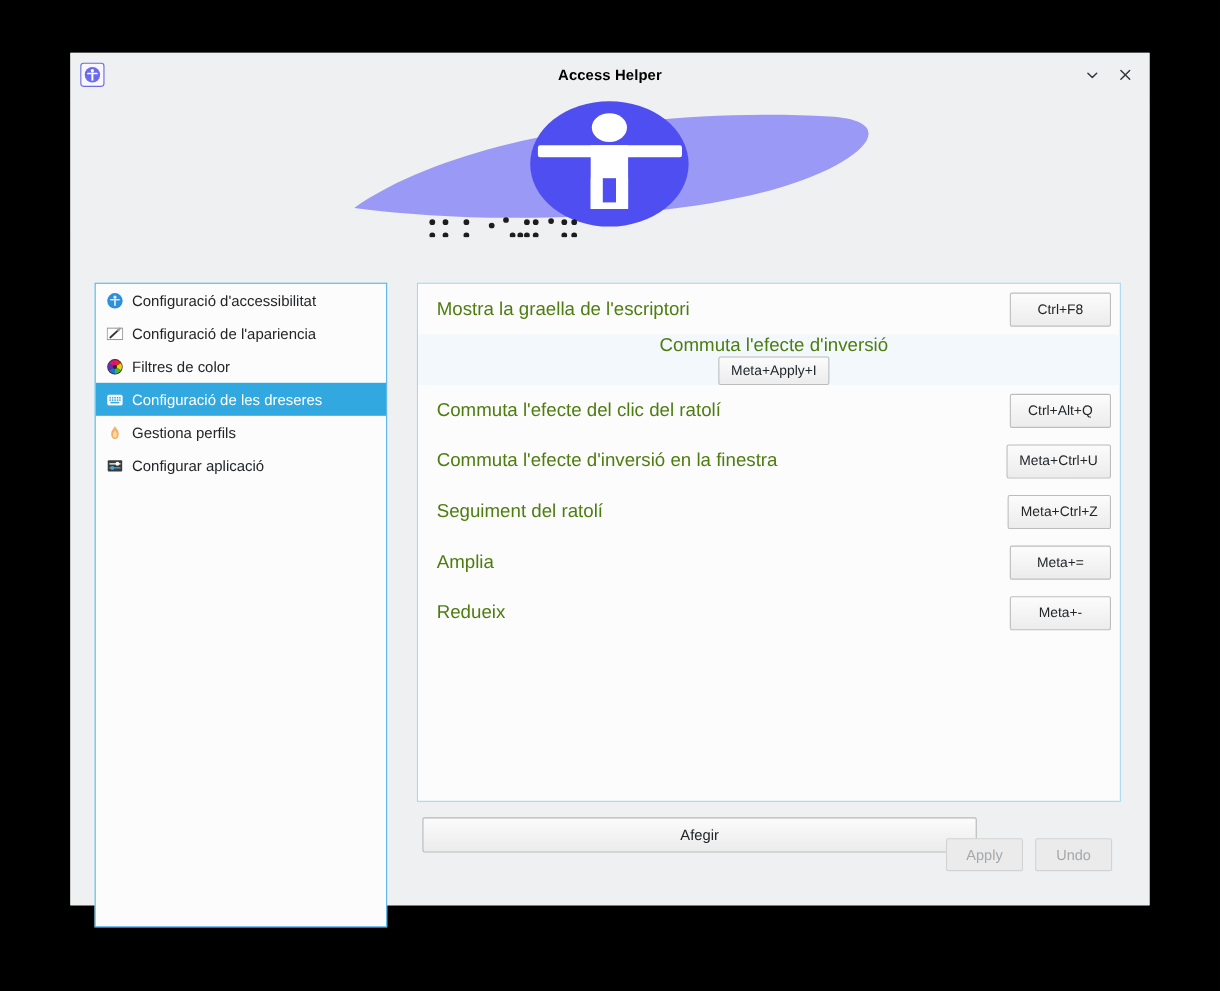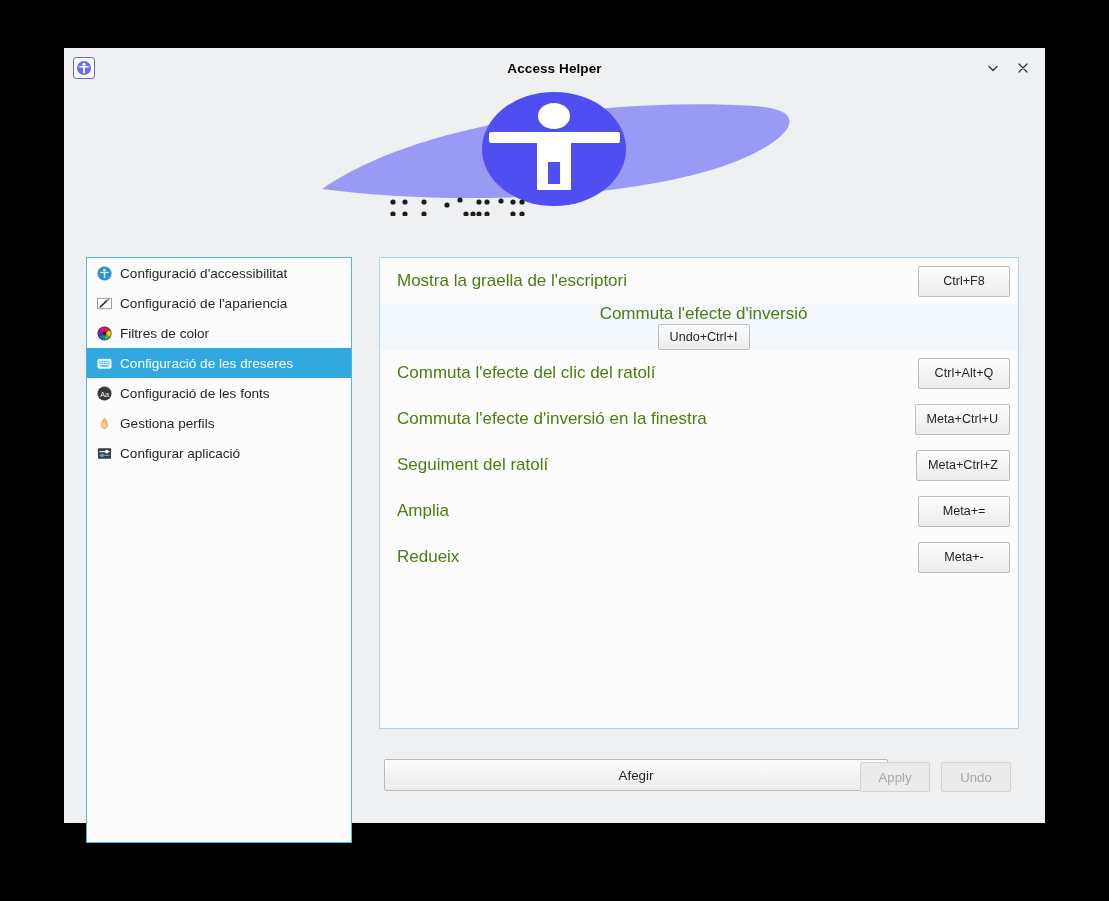--- a/index.html
+++ b/index.html
@@ -142,21 +142,20 @@
     position: absolute;
     left: 320px; top: 527px;
     width: 504px; height: 32px;
     background: linear-gradient(180deg, #fcfcfc 0%, #ebebec 100%);
     border: 1px solid #b9b9b9;
     border-radius: 2px;
     font-size: 13.4px;
     color: #232629;
     display: flex; align-items: center; justify-content: center;
     cursor: pointer;
-    margin-top: 16px;
   }
 
   
   #footer {
     position: absolute;
     right: 34px; top: 546px;
     display: flex;
     gap: 11px;
   }
   .foot-btn {
@@ -322,29 +321,20 @@
                 <rect x="12.1" y="7.5" width="1.4" height="1.5"></rect>
                 <rect x="3.6" y="9.9" width="8.6" height="1.5"></rect>
               </g>
             </svg>
           </span>
           <span>Configuració de les dreseres</span>
         </div>
         <div class="side-item">
           <span class="side-ico">
             <svg width="15" height="15" viewBox="0 0 16 16">
-              <circle cx="8" cy="8" r="7.5" fill="#3a3a3a"></circle>
-              <text x="8" y="11.2" font-family="Liberation Sans, sans-serif" font-size="7.6" fill="#ffffff" text-anchor="middle">Aa</text>
-            </svg>
-          </span>
-          <span>Configuració de les fonts</span>
-        </div>
-        <div class="side-item">
-          <span class="side-ico">
-            <svg width="15" height="15" viewBox="0 0 16 16">
               <path d="M8 1.5 C 6.2 4.2, 4.3 5.8, 4.3 9 C 4.3 11.9, 6 14, 8 14 C 10 14, 11.7 11.9, 11.7 9 C 11.7 5.8, 9.8 4.2, 8 1.5 Z" fill="#f4b063"></path>
               <path d="M8 5.5 C 7 7.2, 6.1 8.1, 6.1 9.8 C 6.1 11.4, 7 12.6, 8 12.6 C 9 12.6, 9.9 11.4, 9.9 9.8 C 9.9 8.1, 9 7.2, 8 5.5 Z" fill="#fbd9a8"></path>
             </svg>
           </span>
           <span>Gestiona perfils</span>
         </div>
         <div class="side-item">
           <span class="side-ico">
             <svg width="15" height="15" viewBox="0 0 16 16">
               <rect x="1" y="2.5" width="14" height="11" rx="1" fill="#3b3b3b"></rect>
@@ -358,21 +348,21 @@
         </div>
       </div>
 
     <div id="shortcut-panel">
         <div class="sc-row">
           <span class="sc-label">Mostra la graella de l'escriptori</span>
           <span class="sc-key">Ctrl+F8</span>
         </div>
         <div class="sc-row alt">
           <span class="sc-label">Commuta l'efecte d'inversió</span>
-          <span class="sc-key">Undo+Ctrl+I</span>
+          <span class="sc-key">Meta+Apply+I</span>
         </div>
         <div class="sc-row">
           <span class="sc-label">Commuta l'efecte del clic del ratolí</span>
           <span class="sc-key">Ctrl+Alt+Q</span>
         </div>
         <div class="sc-row">
           <span class="sc-label">Commuta l'efecte d'inversió en la finestra</span>
           <span class="sc-key">Meta+Ctrl+U</span>
         </div>
         <div class="sc-row">

